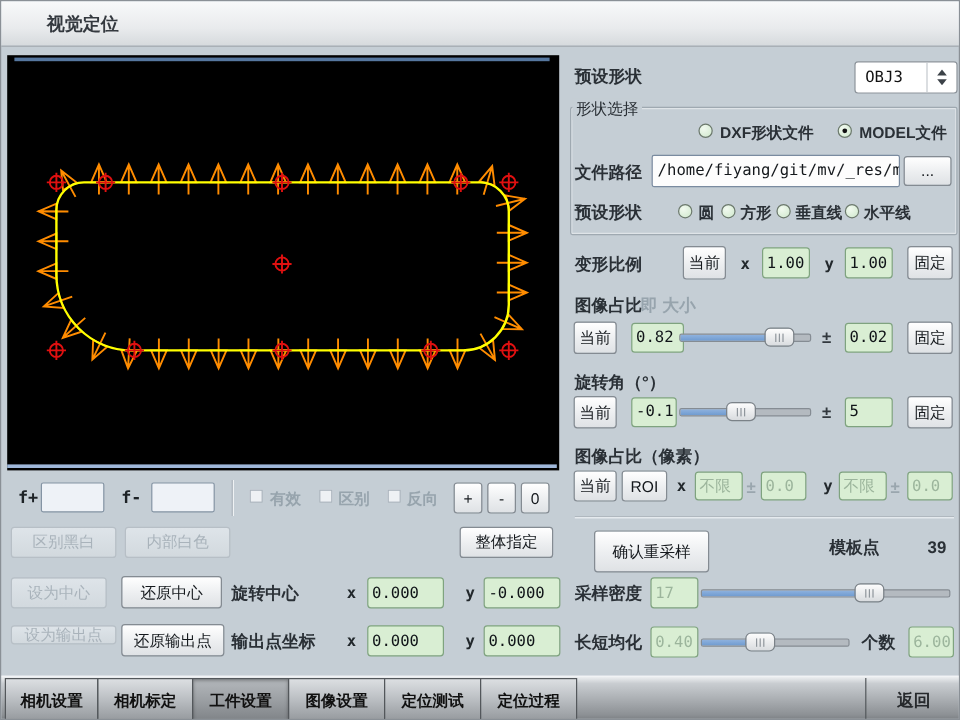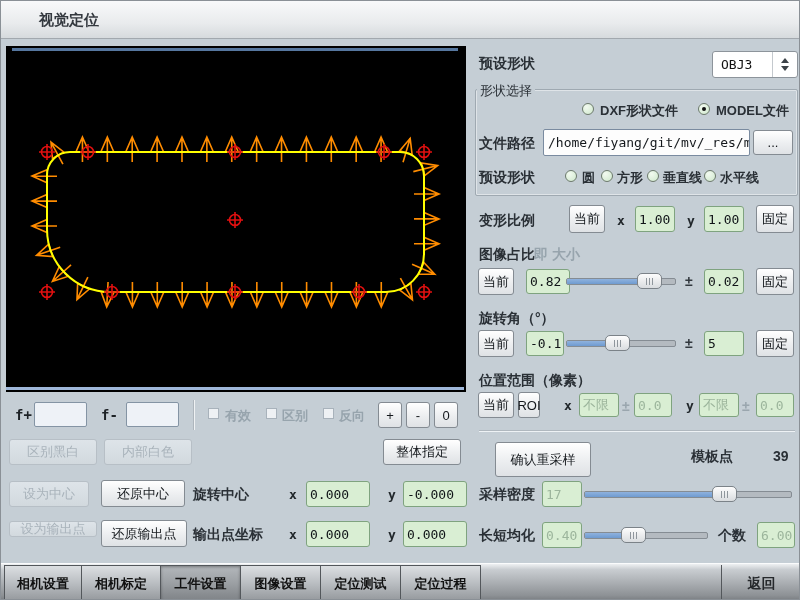--- a/index.html
+++ b/index.html
@@ -230,23 +230,23 @@
   <div class="sl-handle" style="left: calc(47%);">
       <i></i>
       <i></i>
       <i></i>
     </div>
 </div>
 <div class="abs pm" style="left:684px;top:334px">±</div>
 <div class="gfield" style="left:703px;top:330px;width:40px;height:25px">5</div>
 <div class="btn" style="left:755px;top:329px;width:38px;height:27px">固定</div>
 
-<div class="abs lbl" style="left:478px;top:371px">位置范围（像素）</div>
+<div class="abs lbl" style="left:478px;top:371px">图像占比（像素）</div>
 <div class="btn" style="left:477px;top:391px;width:36px;height:26px">当前</div>
-<div class="btn" style="left:517px;top:391px;width:22px;height:26px">ROI</div>
+<div class="btn" style="left:517px;top:391px;width:38px;height:26px">ROI</div>
 <div class="abs xy" style="left:563px;top:397px">x</div>
 <div class="gfield dis" style="left:578px;top:392px;width:40px;height:24px">不限</div>
 <div class="abs pm dim" style="left:621px;top:397px">±</div>
 <div class="gfield dis" style="left:633px;top:392px;width:38px;height:24px">0.0</div>
 <div class="abs xy" style="left:685px;top:397px">y</div>
 <div class="gfield dis" style="left:698px;top:392px;width:40px;height:24px">不限</div>
 <div class="abs pm dim" style="left:741px;top:397px">±</div>
 <div class="gfield dis" style="left:755px;top:392px;width:38px;height:24px">0.0</div>
 
 <div class="hsep" style="left:478px;top:430px;width:316px"></div>

